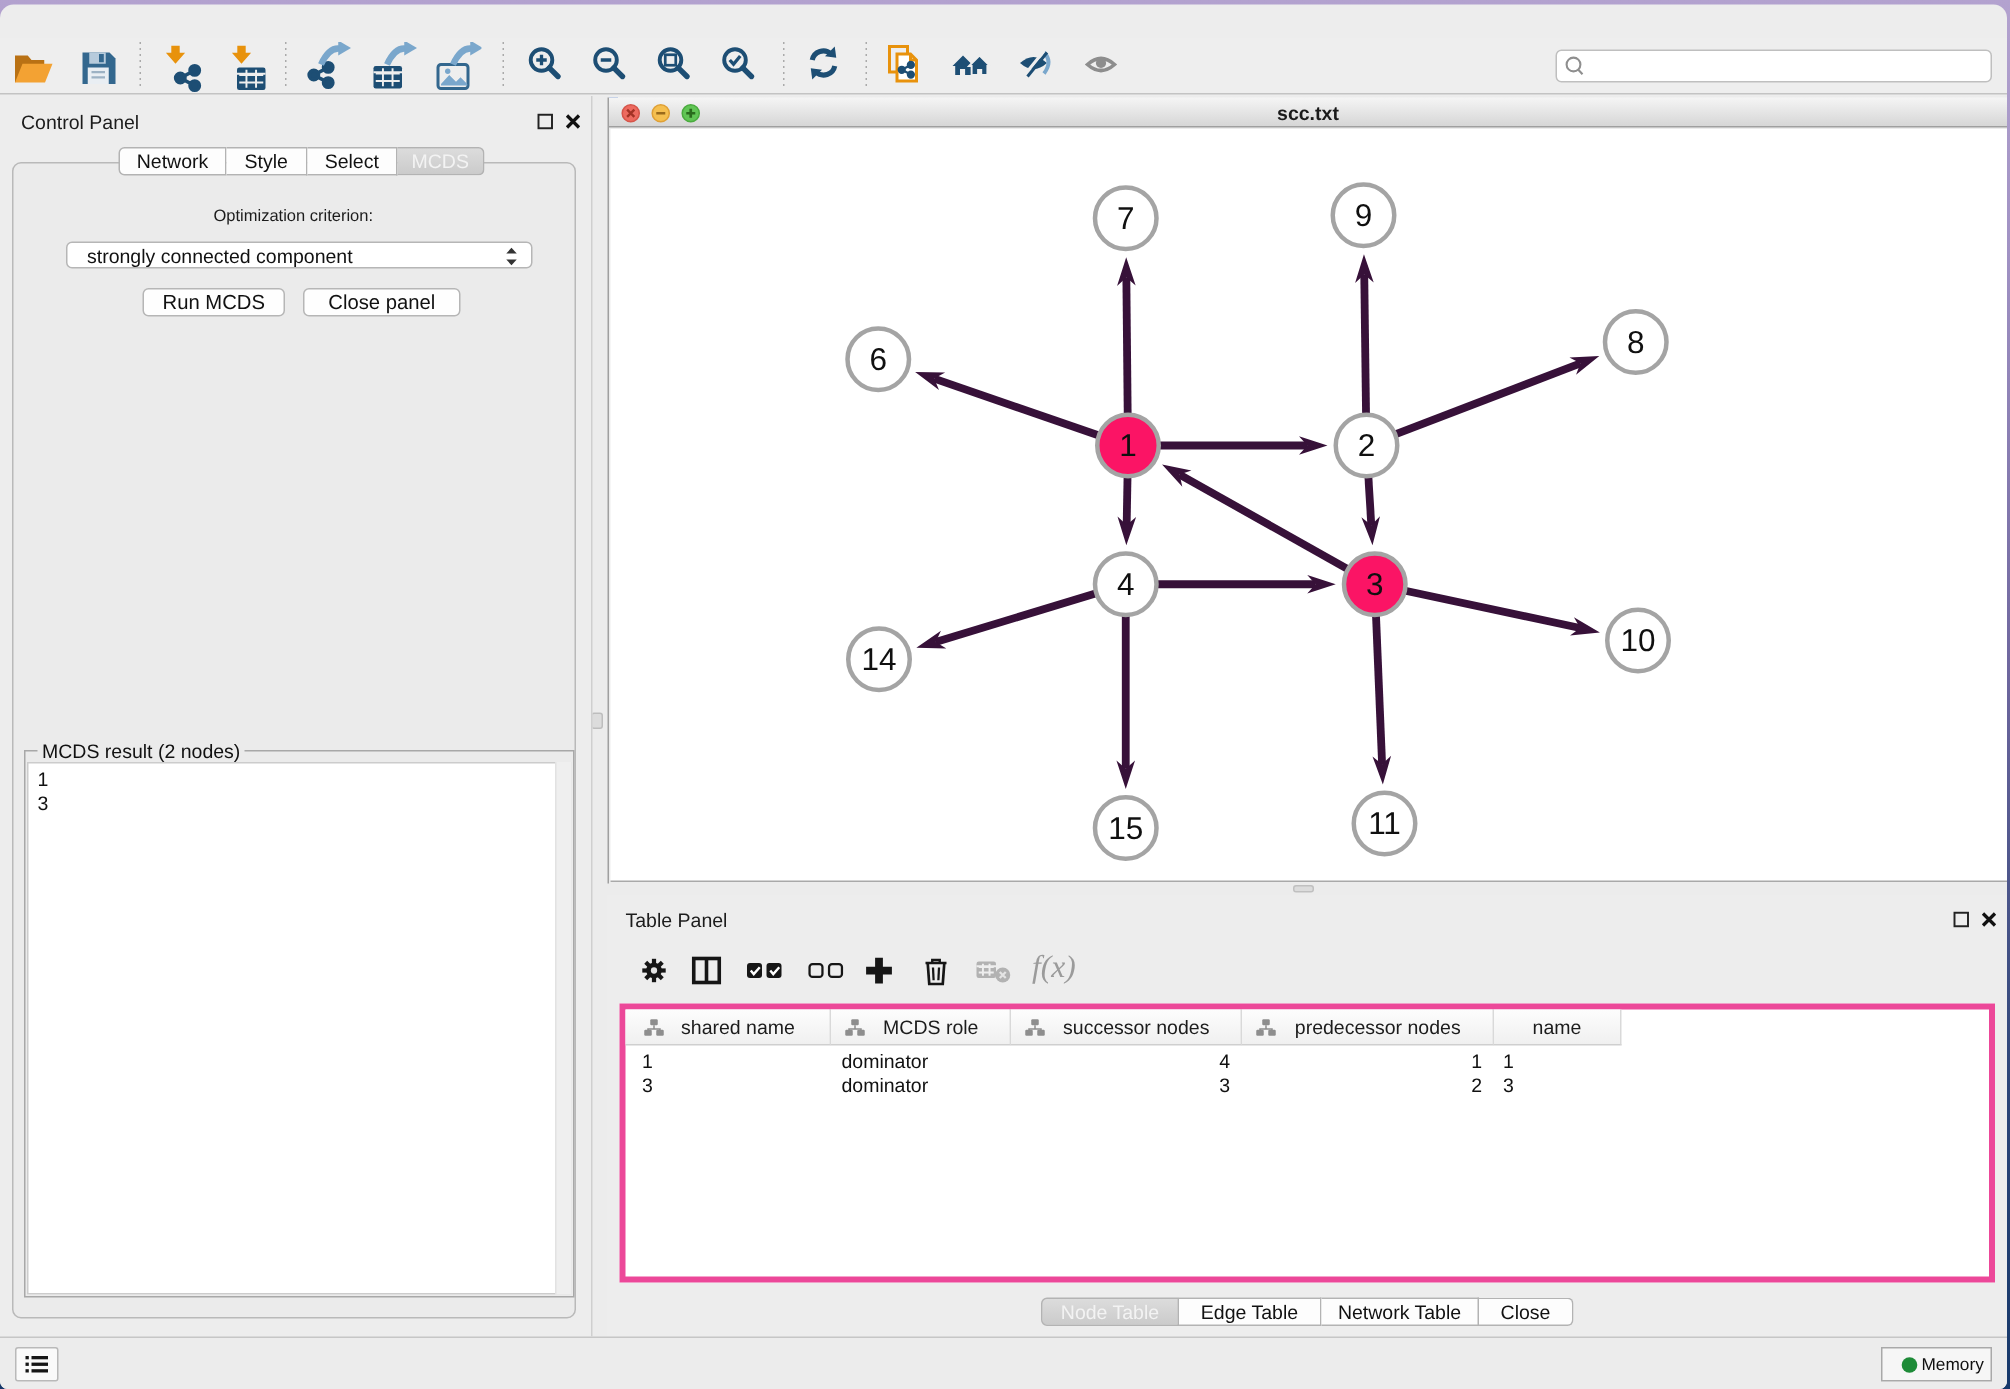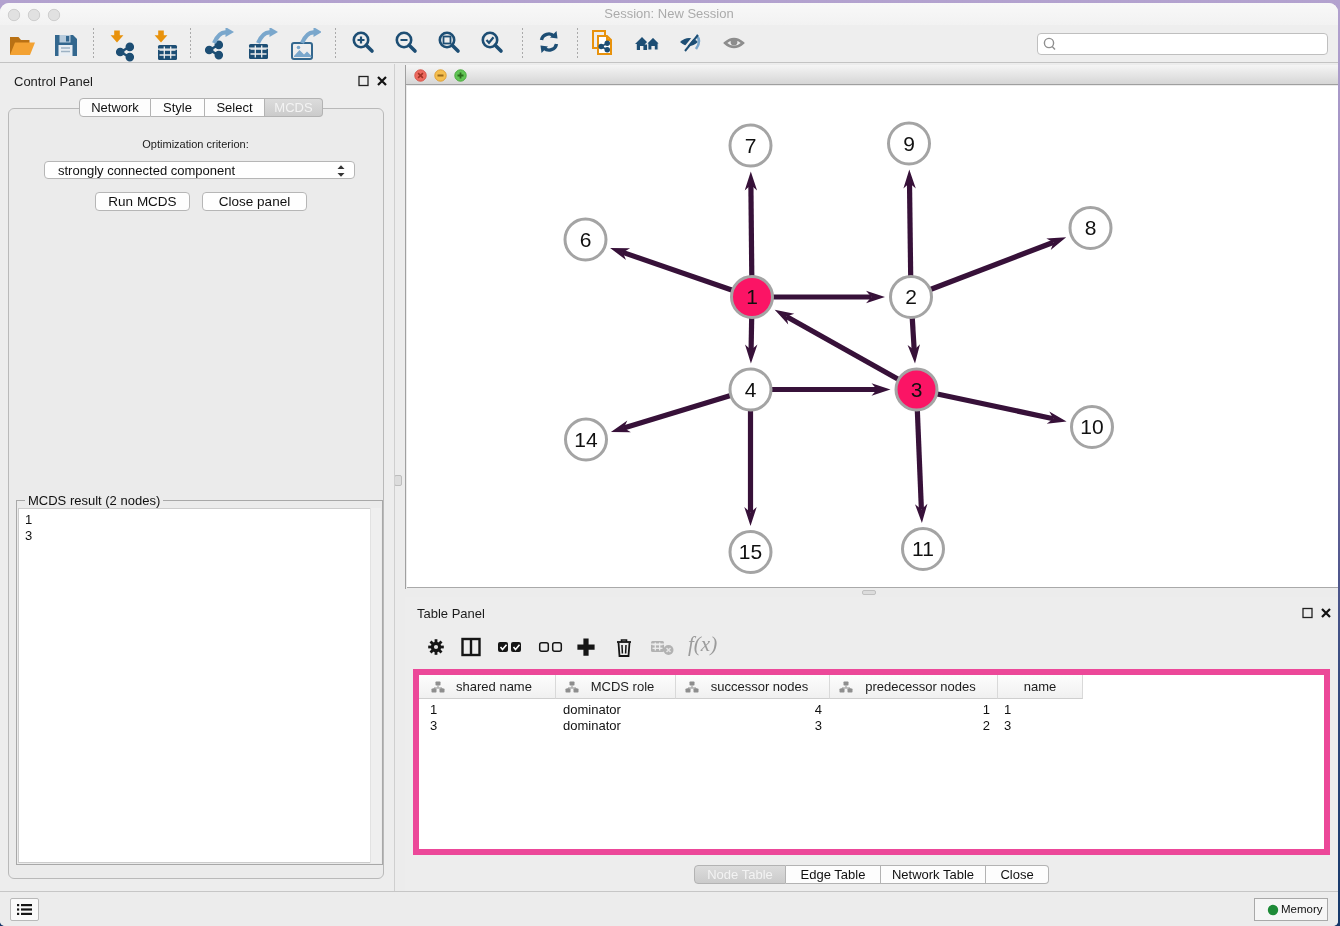--- a/index.html
+++ b/index.html
@@ -38,40 +38,30 @@
 #fieldset .sb { position:absolute; right:1px; top:7px; width:11px; height:355px; background:#efefef;
   border-left:1px solid #e2e2e2; }
 #netwin { position:absolute; left:405px; top:1px; width:933px; height:524px; border-left:1px solid #a0a0a0; }
 #nettitle { position:absolute; left:0; top:0; width:100%; height:20px;
   background:linear-gradient(#f5f5f5,#d6d6d6); border-bottom:1px solid #9f9f9f; }
 #nettitle .t { position:absolute; left:0; right:0; top:3px; text-align:center; font-size:13px; font-weight:600; color:#1a1a1a; }
 #netcanvas { position:absolute; left:1px; top:21px; width:932px; height:502px; background:#ffffff;
   border-bottom:1px solid #a9a9a9; }
 #tpanel { position:absolute; left:405px; top:533px; width:933px; height:294px; background:#ededed; }
 #ttable { position:absolute; left:8px; top:72px; width:917px; height:186px; background:#ffffff;
-  border:6px solid #ec4899; }
+  border:4px solid #ec4899; }
 .hcell { position:absolute; top:0; height:24px; padding-left:14px; background:linear-gradient(#fdfdfd,#f0f0f0);
   border-right:1px solid #d9d9d9; border-bottom:1px solid #cfcfcf; font-size:13px; color:#1c1c1c; text-align:center; line-height:23px; }
 .tcell { position:absolute; font-size:13px; color:#111; height:16px; line-height:16px; }
 #statusbar { position:absolute; left:0; top:888px; width:1338px; height:35px; background:#ececec;
   border-top:1px solid #c6c6c6; }
 #memory { position:absolute; left:1254px; top:6px; width:74px; height:23px; background:#f6f6f6;
   border:1px solid #a9a9a9; font-size:11.5px; color:#111; }
 </style></head><body>
 <div id="win">
-  <div id="titlebar">
-    <svg width="70" height="22">
-        <g>
-      <circle cx="14" cy="12" r="5.7" fill="#e1e1e1" stroke="#cdcdcd"></circle>
-      <circle cx="34" cy="12" r="5.7" fill="#e1e1e1" stroke="#cdcdcd"></circle>
-      <circle cx="54" cy="12" r="5.7" fill="#e1e1e1" stroke="#cdcdcd"></circle>
-    </g>
-      </svg>
-    <div class="t">Session: New Session</div>
-  </div>
   <div id="toolbar">
       <svg style="position:absolute;left:6px;top:3px" width="32" height="34" viewBox="0 0 32 34">
         <path d="M4,27 V9 h8.5 l2.5,3 h8.5 v4.5" fill="#b97114"></path>
         <path d="M4,27 L9,14.5 h20 L24,27 z" fill="#f3a233"></path>
       </svg>
       <svg style="position:absolute;left:50px;top:3px" width="32" height="34" viewBox="0 0 32 34">
         <path d="M5,7 h18 l4,4 v17 h-22 z" fill="#33678e"></path>
         <rect x="9.5" y="7" width="11" height="7.5" fill="#b7cbdc"></rect>
         <rect x="16" y="8" width="3.2" height="5.5" fill="#33678e"></rect>
         <rect x="8.5" y="17" width="14" height="11" fill="#e9eef3"></rect>
@@ -226,20 +216,21 @@
       <div style="position:absolute;left:0;top:0;width:6px;height:5px;background:#4a77c7"></div>
         <div id="nettitle">
         <svg width="90" height="20">
             <circle cx="14.5" cy="10.5" r="5.7" fill="#ed6a5f" stroke="#d5554a" stroke-width="1"></circle>
             <path d="M12.1,8.1 l4.8,4.8 m0,-4.8 l-4.8,4.8" stroke="#a33225" stroke-width="1.6"></path>
             <circle cx="34.5" cy="10.5" r="5.7" fill="#f5bf4f" stroke="#dfa036" stroke-width="1"></circle>
             <line x1="31.5" y1="10.5" x2="37.5" y2="10.5" stroke="#9a6a1b" stroke-width="1.8"></line>
             <circle cx="54.5" cy="10.5" r="5.7" fill="#61c555" stroke="#4aab3e" stroke-width="1"></circle>
             <path d="M51.5,10.5 h6 M54.5,7.5 v6" stroke="#2a6b1d" stroke-width="1.8"></path>
           </svg>
+        <div class="t">scc.txt</div>
       </div>
       <div id="netcanvas">
         <svg width="932" height="502" viewBox="0 0 932 502">
             <line x1="344.8" y1="191.0" x2="343.9" y2="99.0" stroke="#371139" stroke-width="5.2"></line>
 <polygon points="343.8,85.5 350.1,104.4 343.9,99.0 337.7,104.6" fill="#371139"></polygon>
 <line x1="326.1" y1="204.5" x2="215.8" y2="166.4" stroke="#371139" stroke-width="5.2"></line>
 <polygon points="203.1,162.0 223.1,162.3 215.8,166.4 219.0,174.0" fill="#371139"></polygon>
 <line x1="365.0" y1="211.0" x2="464.5" y2="211.0" stroke="#371139" stroke-width="5.2"></line>
 <polygon points="478.0,211.0 459.0,217.2 464.5,211.0 459.0,204.8" fill="#371139"></polygon>
 <line x1="344.7" y1="231.0" x2="344.1" y2="264.0" stroke="#371139" stroke-width="5.2"></line>

